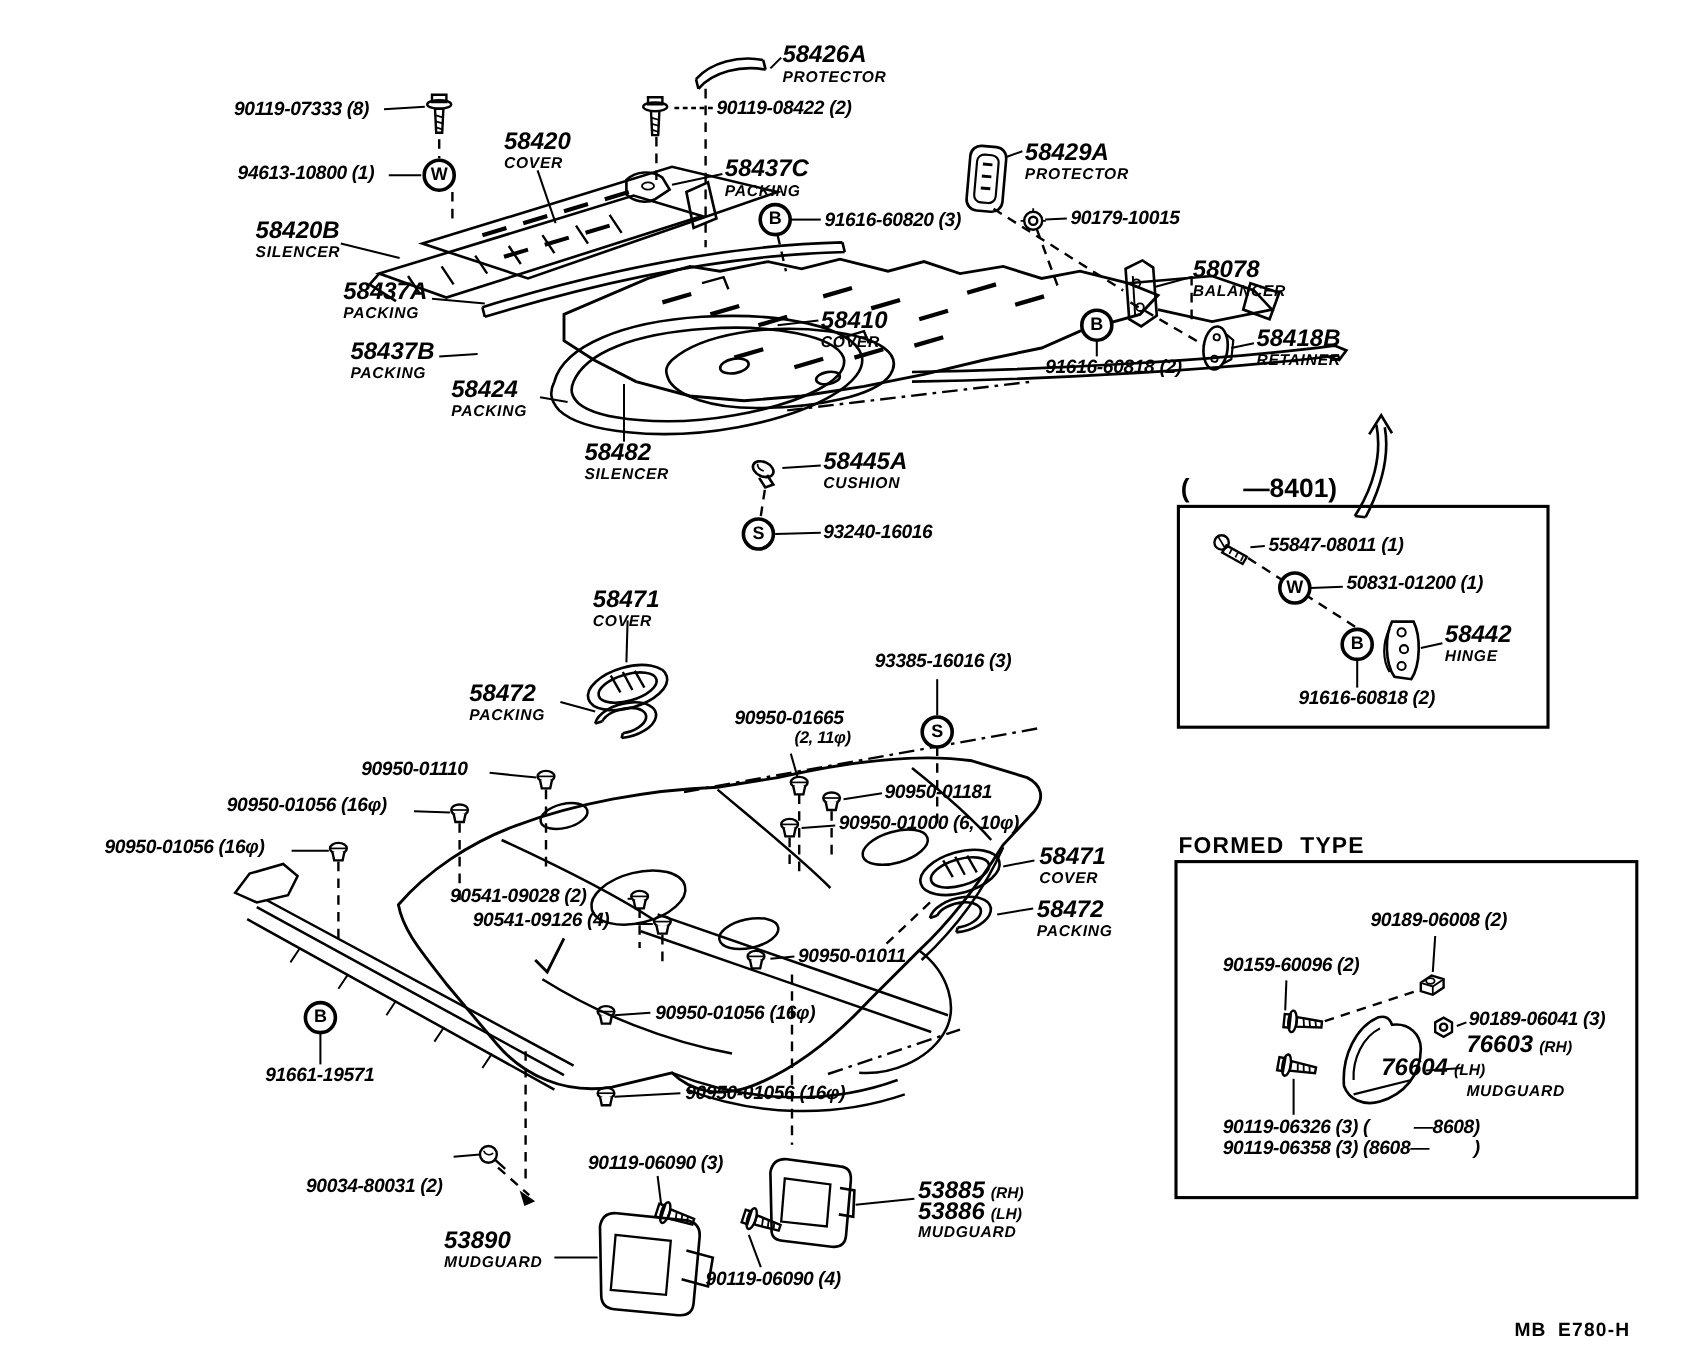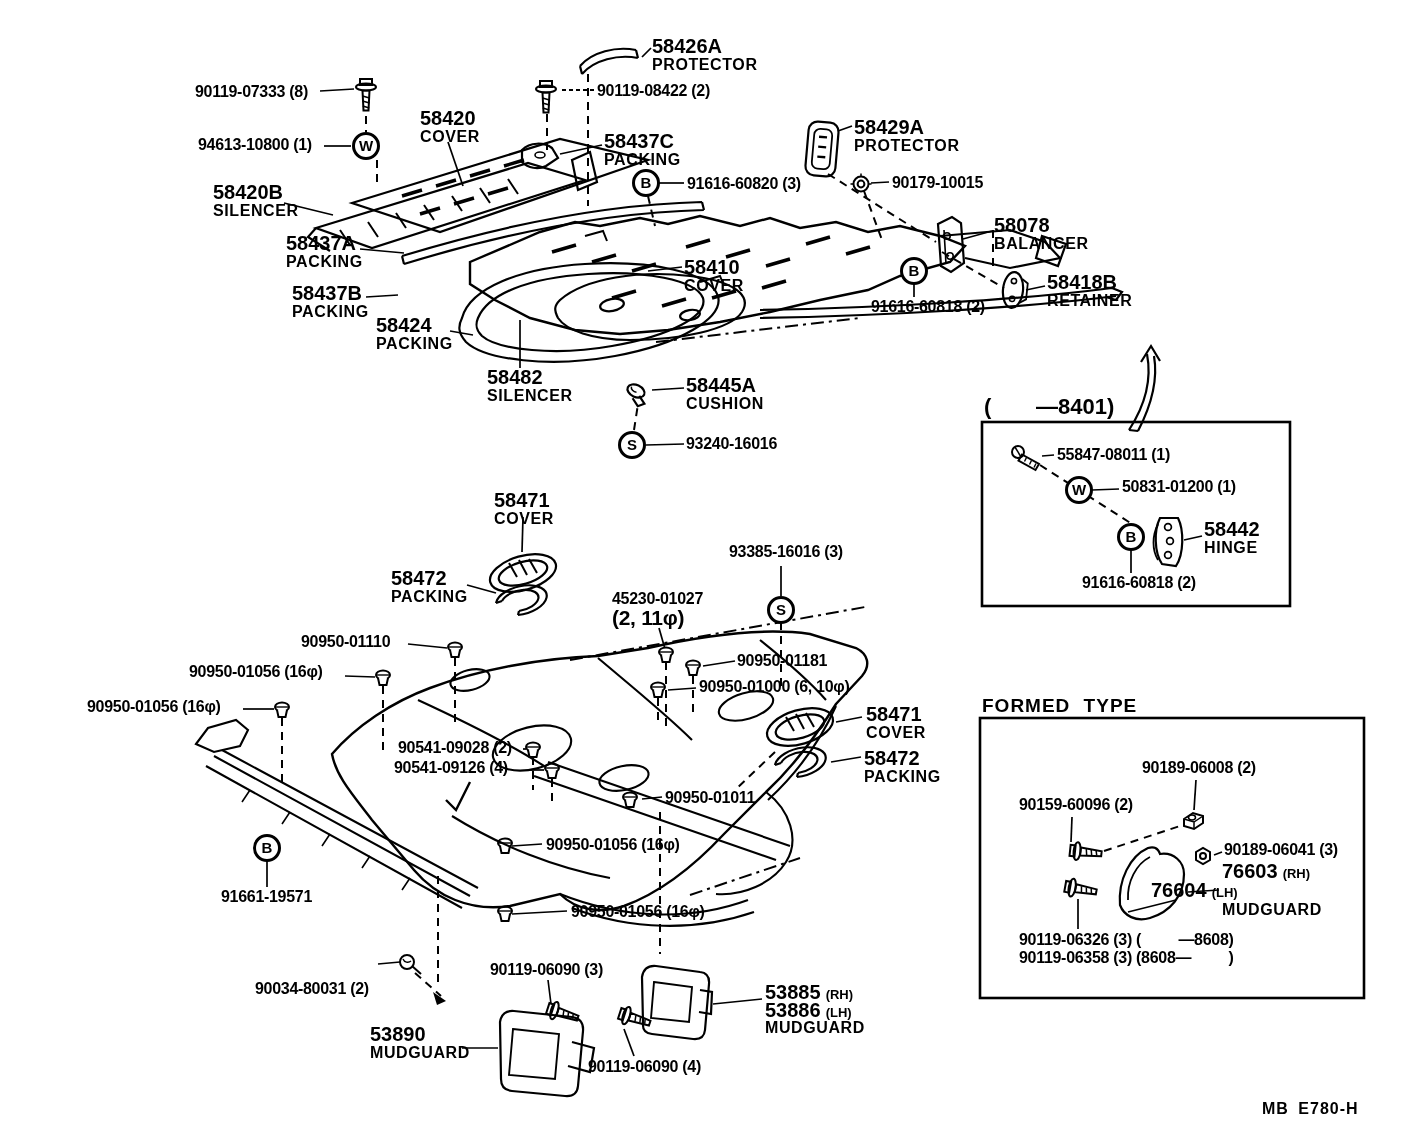--- a/index.html
+++ b/index.html
@@ -1,24 +1,24 @@
 <!DOCTYPE html>
 <html><head>
 <meta charset="utf-8">
 <style>
   html,body{margin:0;padding:0;background:#fff;}
   #page{position:relative;width:1416px;height:1138px;background:#fff;overflow:hidden;
         font-family:"Liberation Sans","DejaVu Sans",sans-serif;color:#000;}
   svg{position:absolute;left:0;top:0;}
-  .lbl{position:absolute;font-weight:bold;white-space:pre;line-height:1.02;}
+  .lbl{position:absolute;font-weight:bold;white-space:pre;line-height:1.02;font-style:italic;}
   .lbl .num{font-size:16px;letter-spacing:-0.3px;display:inline-block;}
   .lbl.big .num{font-size:20px;letter-spacing:0;}
   .lbl .sfx{font-size:13px;margin-left:5px;letter-spacing:0;}
-  .lbl .nm{display:block;font-size:16px;letter-spacing:0.6px;margin-top:1px;}
-  .lbl .sub{display:block;font-size:21px;letter-spacing:-0.3px;}
+  .lbl .nm{display:block;font-size:13px;letter-spacing:0.6px;margin-top:1px;}
+  .lbl .sub{display:block;font-size:14px;margin-left:50px;letter-spacing:-0.3px;}
   .mk{position:absolute;width:22px;height:22px;border:3px solid #000;border-radius:50%;
       text-align:center;line-height:22px;font-size:15px;font-weight:bold;background:#fff;z-index:3;}
   .hd{position:absolute;font-weight:bold;}
   #formed-heading{font-size:19px;letter-spacing:1px;word-spacing:7px;}
   #hinge-paren,#hinge-range{font-size:22px;}
   #footer-code{font-size:16px;letter-spacing:1px;word-spacing:4px;}
 </style>
 </head>
 <body>
 
@@ -350,29 +350,29 @@
   <div class="lbl" style="left:871px;top:299px"><span class="num">91616-60818 (2)</span></div>
   <div class="lbl big" style="left:1047px;top:272px"><span class="num">58418B</span><span class="nm">RETAINER</span></div>
   <div class="lbl big" style="left:292px;top:283px"><span class="num">58437B</span><span class="nm">PACKING</span></div>
   <div class="lbl big" style="left:376px;top:315px"><span class="num">58424</span><span class="nm">PACKING</span></div>
   <div class="lbl big" style="left:487px;top:367px"><span class="num">58482</span><span class="nm">SILENCER</span></div>
   <div class="lbl big" style="left:686px;top:375px"><span class="num">58445A</span><span class="nm">CUSHION</span></div>
   <div class="lbl" style="left:686px;top:436px"><span class="num">93240-16016</span></div>
   <div class="lbl big" style="left:494px;top:490px"><span class="num">58471</span><span class="nm">COVER</span></div>
   <div class="lbl" style="left:729px;top:544px"><span class="num">93385-16016 (3)</span></div>
   <div class="lbl big" style="left:391px;top:568px"><span class="num">58472</span><span class="nm">PACKING</span></div>
-  <div class="lbl" style="left:612px;top:591px"><span class="num">45230-01027</span><span class="sub">(2, 11φ)</span></div>
+  <div class="lbl" style="left:612px;top:591px"><span class="num">90950-01665</span><span class="sub">(2, 11φ)</span></div>
   <div class="lbl" style="left:301px;top:634px"><span class="num">90950-01110</span></div>
   <div class="lbl" style="left:189px;top:664px"><span class="num">90950-01056 (16φ)</span></div>
   <div class="lbl" style="left:87px;top:699px"><span class="num">90950-01056 (16φ)</span></div>
   <div class="lbl" style="left:737px;top:653px"><span class="num">90950-01181</span></div>
   <div class="lbl" style="left:699px;top:679px"><span class="num">90950-01000 (6, 10φ)</span></div>
   <div class="lbl big" style="left:866px;top:704px"><span class="num">58471</span><span class="nm">COVER</span></div>
   <div class="lbl big" style="left:864px;top:748px"><span class="num">58472</span><span class="nm">PACKING</span></div>
-  <div class="lbl" style="left:398px;top:740px"><span class="num">90541-09028 (2)</span></div>
+  <div class="lbl" style="left:375px;top:740px"><span class="num">90541-09028 (2)</span></div>
   <div class="lbl" style="left:394px;top:760px"><span class="num">90541-09126 (4)</span></div>
   <div class="lbl" style="left:665px;top:790px"><span class="num">90950-01011</span></div>
   <div class="lbl" style="left:546px;top:837px"><span class="num">90950-01056 (16φ)</span></div>
   <div class="lbl" style="left:571px;top:904px"><span class="num">90950-01056 (16φ)</span></div>
   <div class="lbl" style="left:221px;top:889px"><span class="num">91661-19571</span></div>
   <div class="lbl" style="left:255px;top:981px"><span class="num">90034-80031 (2)</span></div>
   <div class="lbl" style="left:490px;top:962px"><span class="num">90119-06090 (3)</span></div>
   <div class="lbl big" style="left:370px;top:1024px"><span class="num">53890</span><span class="nm">MUDGUARD</span></div>
   <div class="lbl big" style="left:765px;top:982px"><span class="num">53885</span><span class="sfx">(RH)</span></div>
   <div class="lbl big" style="left:765px;top:1000px"><span class="num">53886</span><span class="sfx">(LH)</span></div>

